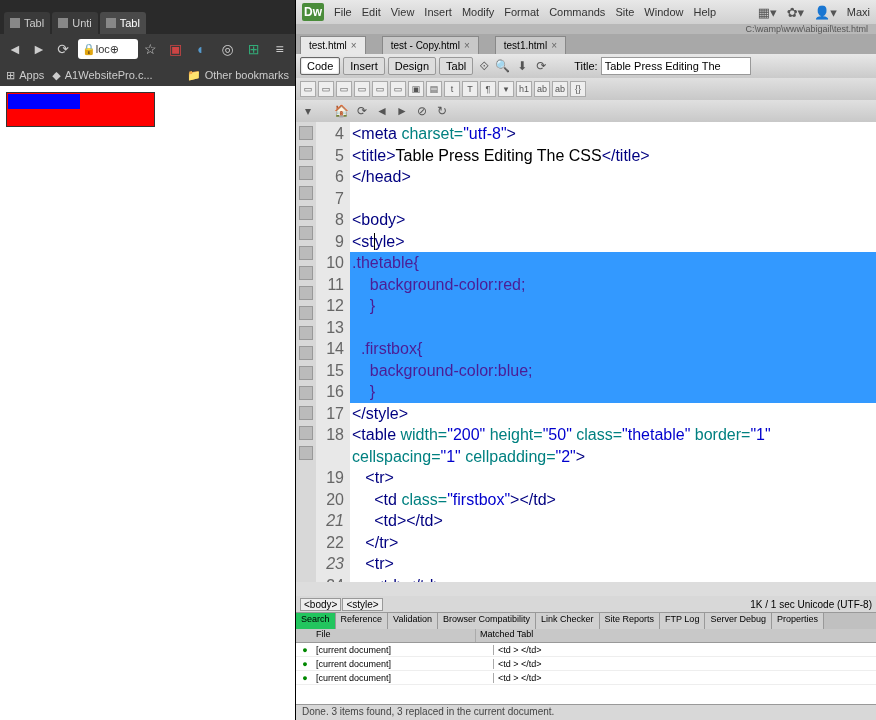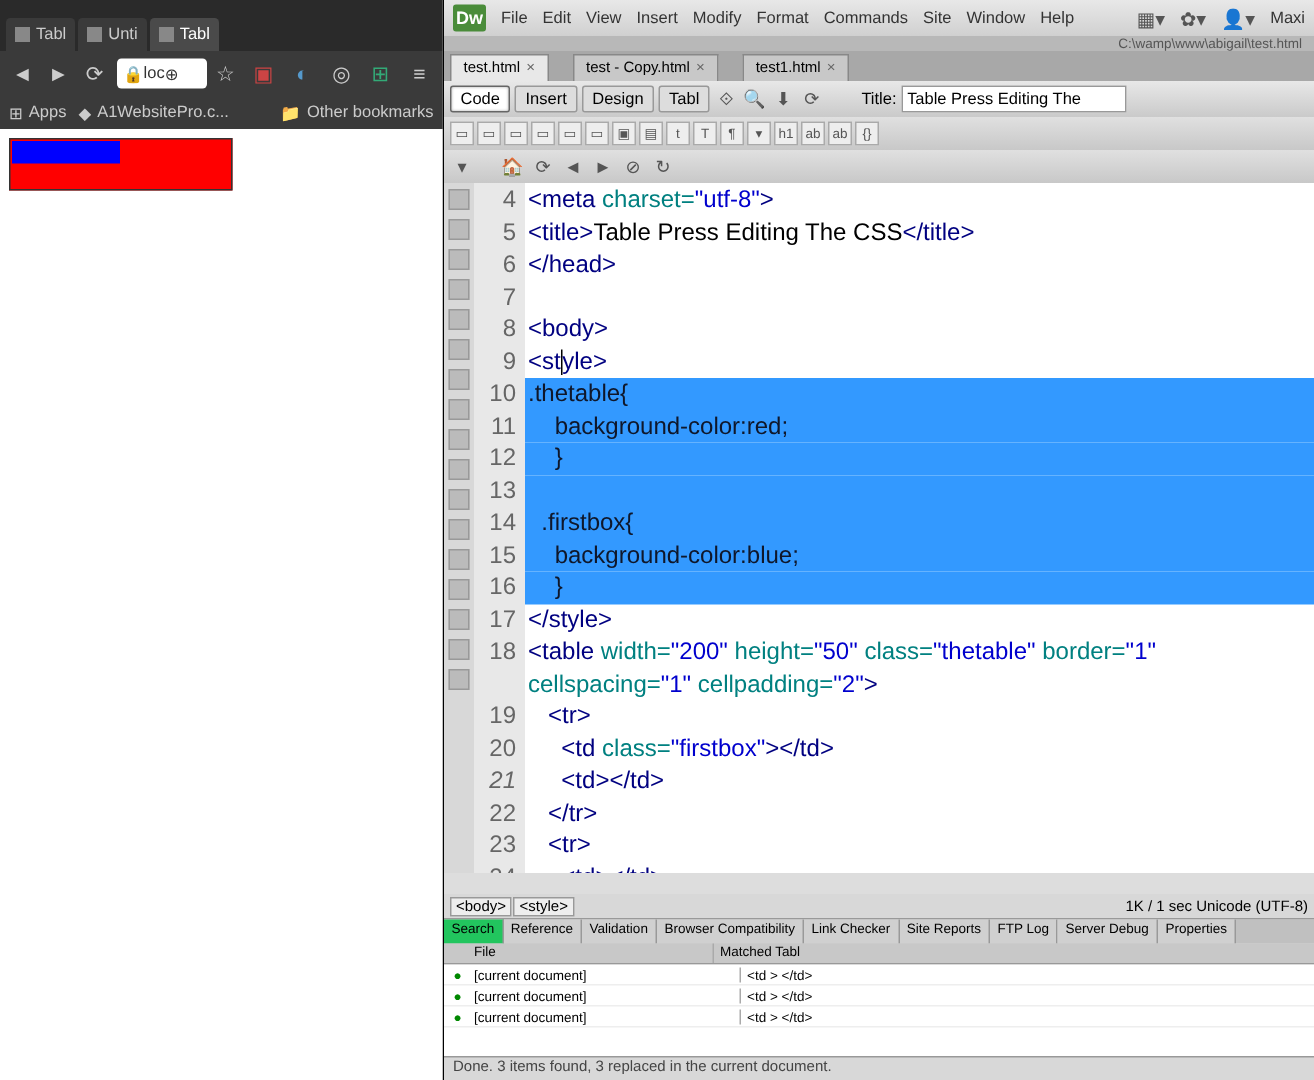--- a/index.html
+++ b/index.html
@@ -48,21 +48,21 @@
 .dw-insertbar { height: 22px; background: linear-gradient(#e0e0e0,#c8c8c8); display: flex; align-items: center; padding: 0 4px; gap: 2px; }
 .ins-icon { width: 16px; height: 16px; border: 1px solid #aaa; background: #eee; font-size: 9px; display: flex; align-items: center; justify-content: center; color: #555; }
 .dw-navbar { height: 22px; background: linear-gradient(#e0e0e0,#c8c8c8); display: flex; align-items: center; padding: 0 4px; gap: 4px; }
 
 .dw-editor-area { flex: 1; display: flex; background: #fff; overflow: hidden; }
 .editor-sidebar { width: 20px; background: #d8d8d8; display: flex; flex-direction: column; align-items: center; padding-top: 4px; gap: 6px; }
 .side-icon { width: 14px; height: 14px; background: #bbb; border: 1px solid #999; }
 .gutter { width: 34px; background: #e8e8e8; text-align: right; padding-right: 6px; font-family: 'Courier New', monospace; font-size: 16px; color: #666; line-height: 21.5px; padding-top: 1px; }
 .code-area { flex: 1; font-family: 'Courier New', monospace; font-size: 16px; line-height: 21.5px; padding-top: 1px; white-space: pre; overflow: hidden; position: relative; }
 .code-line { height: 21.5px; padding-left: 2px; }
-.code-line.sel { background: #3399ff; color: #0f172a; }
+.code-line.sel { background: #3399ff; color: #4c1d95; }
 .tag { color: #000080; }
 .attr { color: #008080; }
 .str { color: #0000cd; }
 
 .dw-scrollbar-h { height: 14px; background: #ddd; }
 .dw-tagselector { height: 16px; background: #d8d8d8; display: flex; align-items: center; padding: 0 4px; font-size: 10px; justify-content: space-between; }
 .tagsel-item { border: 1px solid #999; padding: 0 3px; background: #eee; margin-right: 1px; }
 
 .dw-panels { height: 92px; background: #d8d8d8; display: flex; flex-direction: column; border-top: 1px solid #999; }
 .panel-tabs { height: 16px; display: flex; background: #c0c0c0; font-size: 9px; }
@@ -241,21 +241,21 @@
         <div style="height: 21.5px;">13</div>
         <div style="height: 21.5px;">14</div>
         <div style="height: 21.5px;">15</div>
         <div style="height: 21.5px;">16</div>
         <div style="height: 21.5px;">17</div>
         <div style="height: 43px;">18</div>
         <div style="height: 21.5px;">19</div>
         <div style="height: 21.5px;">20</div>
         <div style="height: 21.5px; font-style: italic;">21</div>
         <div style="height: 21.5px;">22</div>
-        <div style="height: 21.5px;">23</div>
+        <div style="height: 21.5px; font-style: italic;">23</div>
         <div style="height: 21.5px;">24</div>
       </div>
     <div class="code-area" id="code"><div class="code-line" style="height: 21.5px; white-space: pre-wrap;"><span class="tag">&lt;meta</span> <span class="attr">charset=</span><span class="str">"utf-8"</span><span class="tag">&gt;</span></div><div class="code-line" style="height: 21.5px; white-space: pre-wrap;"><span class="tag">&lt;title&gt;</span>Table Press Editing The CSS<span class="tag">&lt;/title&gt;</span></div><div class="code-line" style="height: 21.5px; white-space: pre-wrap;"><span class="tag">&lt;/head&gt;</span></div><div class="code-line" style="height: 21.5px; white-space: pre-wrap;">&nbsp;</div><div class="code-line" style="height: 21.5px; white-space: pre-wrap;"><span class="tag">&lt;body&gt;</span></div><div class="code-line" style="height: 21.5px; white-space: pre-wrap;"><span class="tag">&lt;st<span style="border-left:1px solid #000"></span>yle&gt;</span></div><div class="code-line sel" style="height: 21.5px; white-space: pre-wrap;">.thetable{</div><div class="code-line sel" style="height: 21.5px; white-space: pre-wrap;">    background-color:red;</div><div class="code-line sel" style="height: 21.5px; white-space: pre-wrap;">    }</div><div class="code-line sel" style="height: 21.5px; white-space: pre-wrap;">&nbsp;</div><div class="code-line sel" style="height: 21.5px; white-space: pre-wrap;">  .firstbox{</div><div class="code-line sel" style="height: 21.5px; white-space: pre-wrap;">    background-color:blue;</div><div class="code-line sel" style="height: 21.5px; white-space: pre-wrap;">    }</div><div class="code-line" style="height: 21.5px; white-space: pre-wrap;"><span class="tag">&lt;/style&gt;</span></div><div class="code-line" style="height: 43px; white-space: pre-wrap;"><span class="tag">&lt;table</span> <span class="attr">width=</span><span class="str">"200"</span> <span class="attr">height=</span><span class="str">"50"</span> <span class="attr">class=</span><span class="str">"thetable"</span> <span class="attr">border=</span><span class="str">"1"</span> <br><span class="attr">cellspacing=</span><span class="str">"1"</span> <span class="attr">cellpadding=</span><span class="str">"2"</span><span class="tag">&gt;</span></div><div class="code-line" style="height: 21.5px; white-space: pre-wrap;">   <span class="tag">&lt;tr&gt;</span></div><div class="code-line" style="height: 21.5px; white-space: pre-wrap;">     <span class="tag">&lt;td</span> <span class="attr">class=</span><span class="str">"firstbox"</span><span class="tag">&gt;&lt;/td&gt;</span></div><div class="code-line" style="height: 21.5px; white-space: pre-wrap;">     <span class="tag">&lt;td&gt;&lt;/td&gt;</span></div><div class="code-line" style="height: 21.5px; white-space: pre-wrap;">   <span class="tag">&lt;/tr&gt;</span></div><div class="code-line" style="height: 21.5px; white-space: pre-wrap;">   <span class="tag">&lt;tr&gt;</span></div><div class="code-line" style="height: 21.5px; white-space: pre-wrap;">     <span class="tag">&lt;td&gt;&lt;/td&gt;</span></div></div>
   </div>
 
   <div class="dw-scrollbar-h"></div>
   <div class="dw-tagselector">
     <span>
       <span class="tagsel-item">&lt;body&gt;</span><span class="tagsel-item">&lt;style&gt;</span>
     </span>

